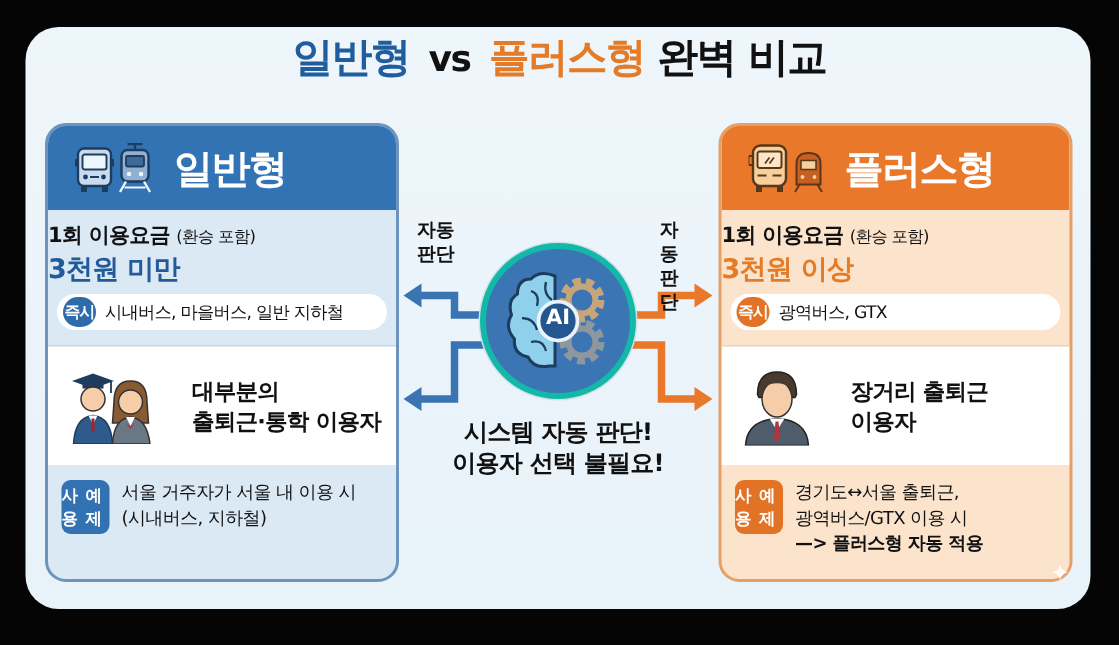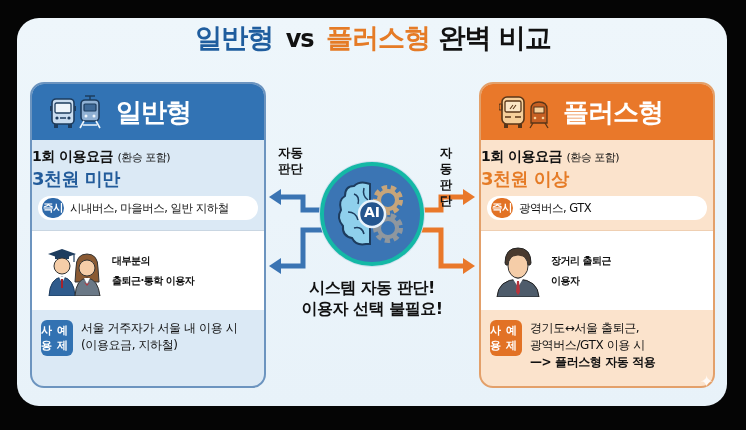--- a/index.html
+++ b/index.html
@@ -48,21 +48,21 @@
     color: #fff; font-size: 10.5px; font-weight: 700; padding: 3px 1px; border-radius: 10px;
   }
   .panel.left .tag { background: #2f6aaa; }
   .panel.right .tag { background: #e27225; }
 
   .users {
     margin-top: 10px; height: 80px; background: #fff; display: flex; align-items: center;
     padding-left: 14px; gap: 10px; border-top: 1.5px solid #c9d6e2;
   }
   .panel.right .users { border-top-color: #efcfb2; }
-  .users .txt { font-size: 10px; font-weight: 800; color: #111; line-height: 20px; letter-spacing: -0.5px; }
+  .users .txt { font-size: 15px; font-weight: 800; color: #111; line-height: 20px; letter-spacing: -0.5px; margin-left: 16px; }
 
   .example { display: flex; gap: 8px; padding: 10px 10px 0 9px; }
   .ex-badge {
     width: 32px; height: 36px; border-radius: 6px; color: #fff; font-size: 11px; font-weight: 700;
     display: flex; flex-direction: row; align-items: center; justify-content: center; line-height: 15px; flex-shrink: 0;
   }
   .panel.left .ex-badge { background: #3272b2; }
   .panel.right .ex-badge { background: #e27225; }
   .ex-text { font-size: 12px; color: #111; line-height: 17px; letter-spacing: -0.4px; }
   .ex-text .strong { font-weight: 800; }
@@ -153,21 +153,21 @@
     </div>
   </div>
 
   <div class="example">
     <div class="ex-badge">
       <span>사용</span>
       <span>예제</span>
     </div>
     <div class="ex-text">
       <div>서울 거주자가 서울 내 이용 시</div>
-      <div>(이용요금, 지하철)</div>
+      <div>(시내버스, 지하철)</div>
     </div>
   </div>
 </div>
 
 <div class="panel right">
   <div class="head">
     <div class="icons">
       <svg width="28" height="34" viewBox="0 0 28 34">
         <rect x="3" y="2" width="22" height="27" rx="5" fill="#f6cf9a" stroke="#5a3618" stroke-width="1.6"></rect>
         <rect x="6" y="6" width="16" height="11" rx="1.5" fill="#fbe6c6" stroke="#5a3618" stroke-width="1.3"></rect>

